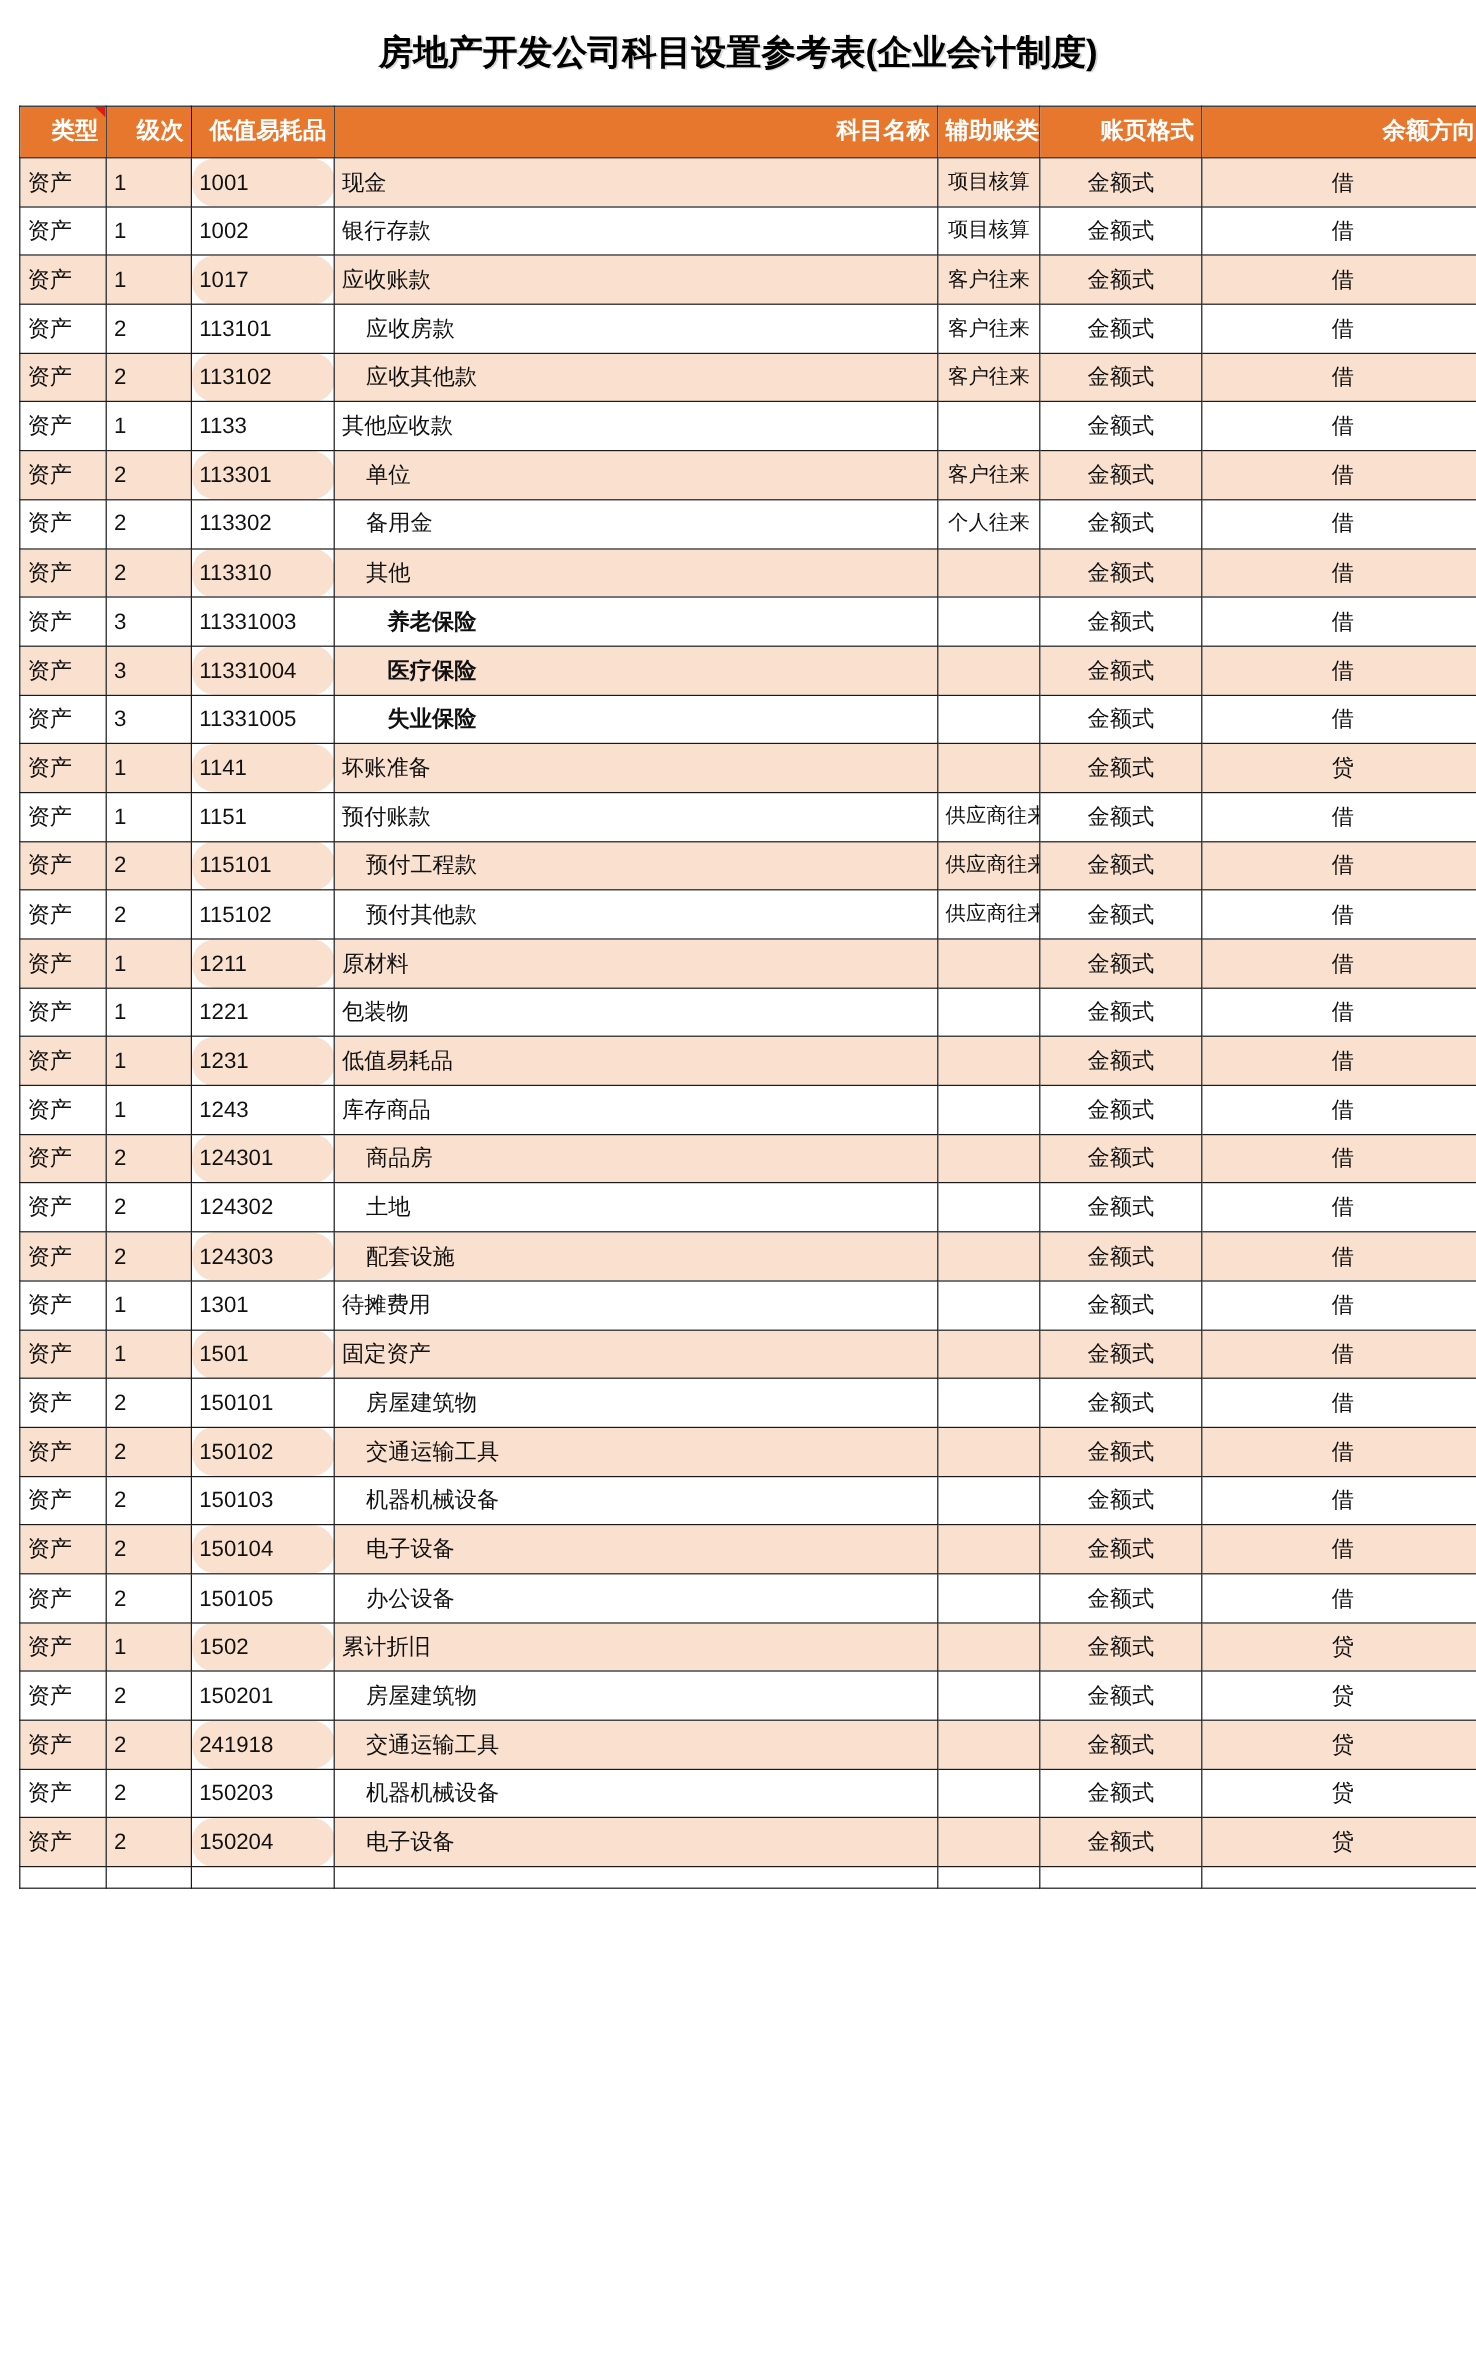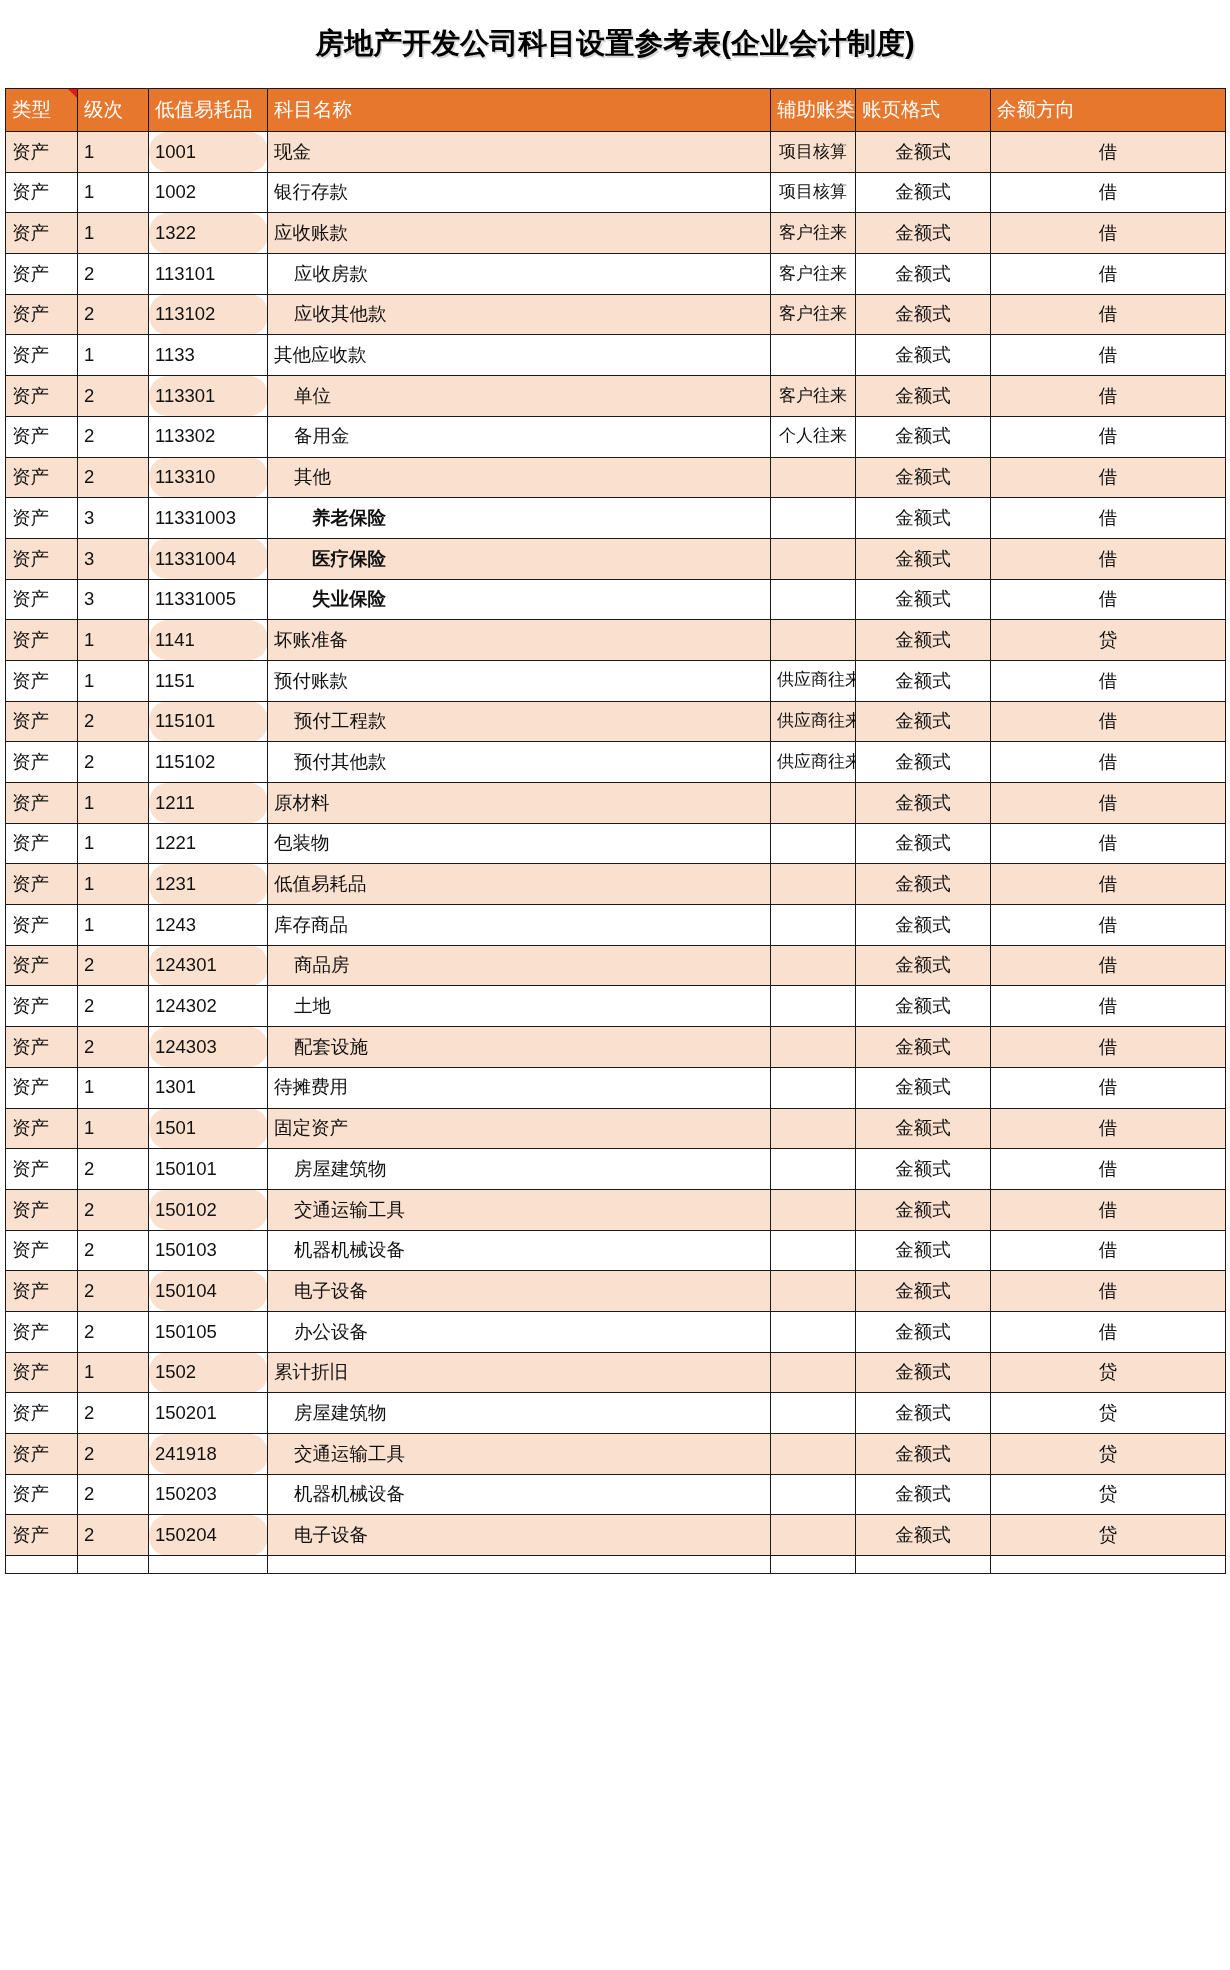--- a/index.html
+++ b/index.html
@@ -2,21 +2,21 @@
 <html><head>
 <meta charset="utf-8">
 <style>
   html,body{margin:0;padding:0;}
   body{
     width:1230px;height:1970px;
     background:#ffffff;
     font-family:"Liberation Sans","DejaVu Sans",sans-serif;
     overflow:hidden;
   }
-  #page{position:relative;width:1230px;height:1970px;box-sizing:border-box;padding:0 5px;}
+  #page{position:relative;width:1230px;height:1970px;box-sizing:border-box;padding:0 16px;}
 
   #title{
     height:88px;
     display:flex;align-items:center;justify-content:center;
     font-size:29px;font-weight:bold;color:#000000;
     letter-spacing:0px;
     text-shadow:1.5px 1.5px 0 #d8d8d8;
     white-space:nowrap;
   }
 
@@ -40,22 +40,22 @@
     padding:0 6px;
     font-size:18.5px;
     line-height:1.1;
     box-sizing:border-box;
     overflow:hidden;
     white-space:nowrap;
   }
   thead th{
     background:#E8772E;
     color:#ffffff;
-    font-weight:normal;
-    text-align:left;
+    font-weight:bold;
+    text-align:right;
     font-size:19.5px;
     height:43px;
     position:relative;
   }
   th.hdr-type .cmt-tri{
     position:absolute;top:0;right:0;
     width:0;height:0;
     border-top:9px solid #e01b12;
     border-left:9px solid transparent;
   }
@@ -123,21 +123,21 @@
           <td class="cell-level">1</td>
           <td class="cell-code">1002</td>
           <td class="cell-name">银行存款</td>
           <td class="cell-aux">项目核算</td>
           <td class="cell-fmt">金额式</td>
           <td class="cell-dir">借</td>
         </tr>
         <tr class="alt">
           <td class="cell-type">资产</td>
           <td class="cell-level">1</td>
-          <td class="cell-code">1322</td>
+          <td class="cell-code">1017</td>
           <td class="cell-name">应收账款</td>
           <td class="cell-aux">客户往来</td>
           <td class="cell-fmt">金额式</td>
           <td class="cell-dir">借</td>
         </tr>
         <tr class="norm">
           <td class="cell-type">资产</td>
           <td class="cell-level">2</td>
           <td class="cell-code">113101</td>
           <td class="cell-name ind2">应收房款</td>

